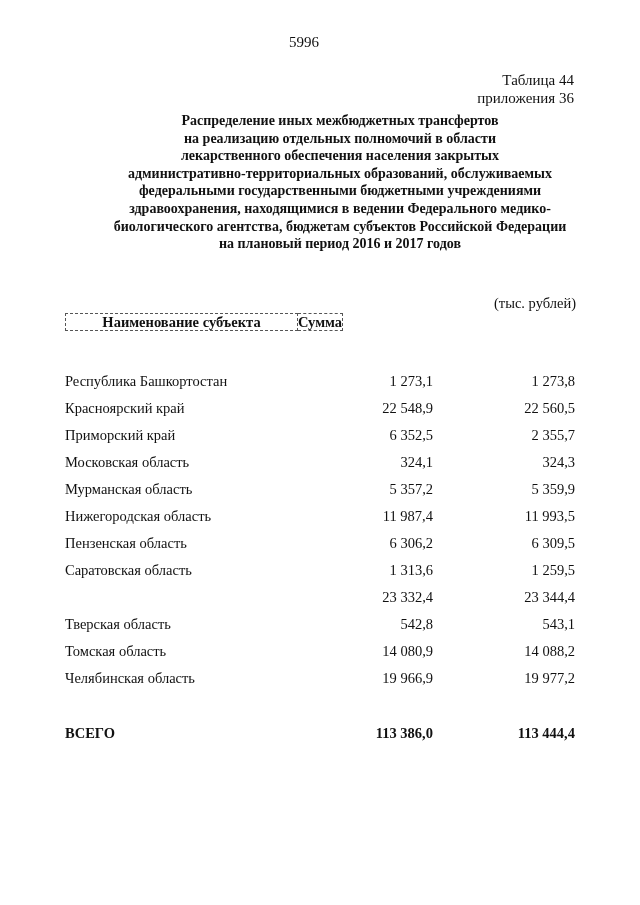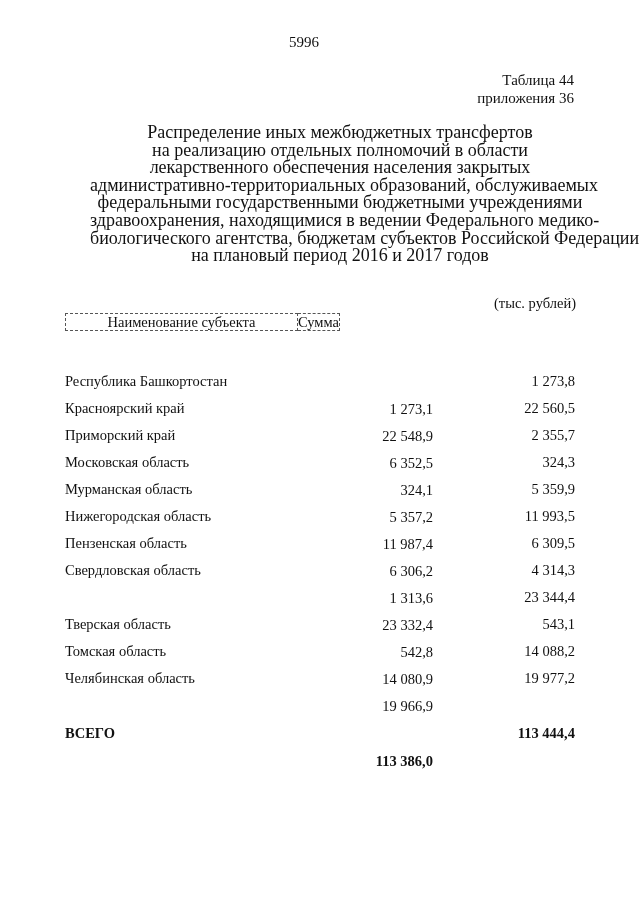--- a/index.html
+++ b/index.html
@@ -10,44 +10,44 @@
     }
     .page-number {
       position: absolute; top: 34px; left: 0; width: 608px;
       text-align: center; font-size: 15px;
     }
     .table-ref {
       position: absolute; right: 66px; top: 71px;
       text-align: right; font-size: 15px; line-height: 18px;
     }
     .doc-title {
-      position: absolute; top: 124px; left: 90px; width: 500px;
-      text-align: center; font-weight: normal; font-size: 18px; line-height: 17.6px;
+      position: absolute; top: 112px; left: 90px; width: 500px;
+      text-align: center; font-weight: bold; font-size: 14px; line-height: 17.6px;
     }
     .doc-title span { display: block; white-space: nowrap; }
     .units {
       position: absolute; top: 295px; right: 64px;
       font-size: 14.5px;
     }
     table.header-table {
       position: absolute; top: 313px; left: 65px;
-      border-collapse: collapse; font-size: 14.5px;
+      border-collapse: collapse; font-size: 14.5px; font-weight: bold;
     }
     table.header-table td {
       border: 1px dashed #555555; text-align: center; padding: 0;
       height: 16px; line-height: 16px;
     }
     .col-name { width: 231px; }
     .col-y { width: 139px; }
     .row {
       position: absolute; left: 65px; width: 511px; height: 20px;
       font-size: 14.5px; line-height: 20px;
     }
     .row .name { position: absolute; left: 0; }
-    .row .v2016 { position: absolute; right: 143px; text-align: right; margin-top: 28px; }
+    .row .v2016 { position: absolute; right: 143px; text-align: right; }
     .row .v2017 { position: absolute; right: 1px; text-align: right; }
     .row.total { font-weight: bold; }
   </style>
 </head>
 <body>
 
 <div class="page-number">5996</div>
 
 <div class="table-ref">
   <div>Таблица 44</div>
@@ -105,23 +105,23 @@
   <span class="name">Нижегородская область</span>
   <span class="v2016">11 987,4</span>
   <span class="v2017">11 993,5</span>
 </div>
 <div class="row" style="top:533px">
   <span class="name">Пензенская область</span>
   <span class="v2016">6 306,2</span>
   <span class="v2017">6 309,5</span>
 </div>
 <div class="row" style="top:560px">
-  <span class="name">Свердловская область</span>
+  <span class="name">Саратовская область</span>
   <span class="v2016">1 313,6</span>
-  <span class="v2017">4 314,3</span>
+  <span class="v2017">1 259,5</span>
 </div>
 <div class="row" style="top:587px">
   <span class="v2016">23 332,4</span>
   <span class="v2017">23 344,4</span>
 </div>
 <div class="row" style="top:614px">
   <span class="name">Тверская область</span>
   <span class="v2016">542,8</span>
   <span class="v2017">543,1</span>
 </div>

